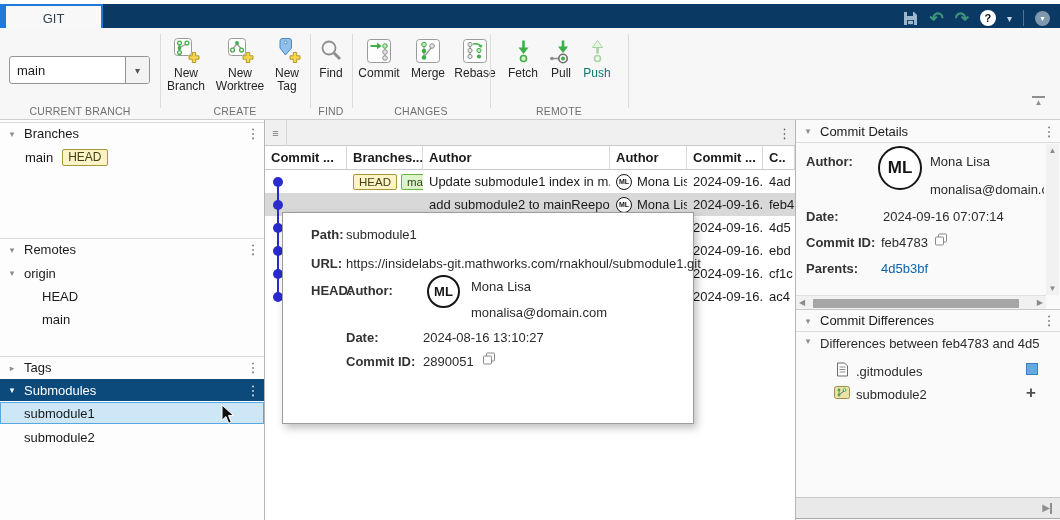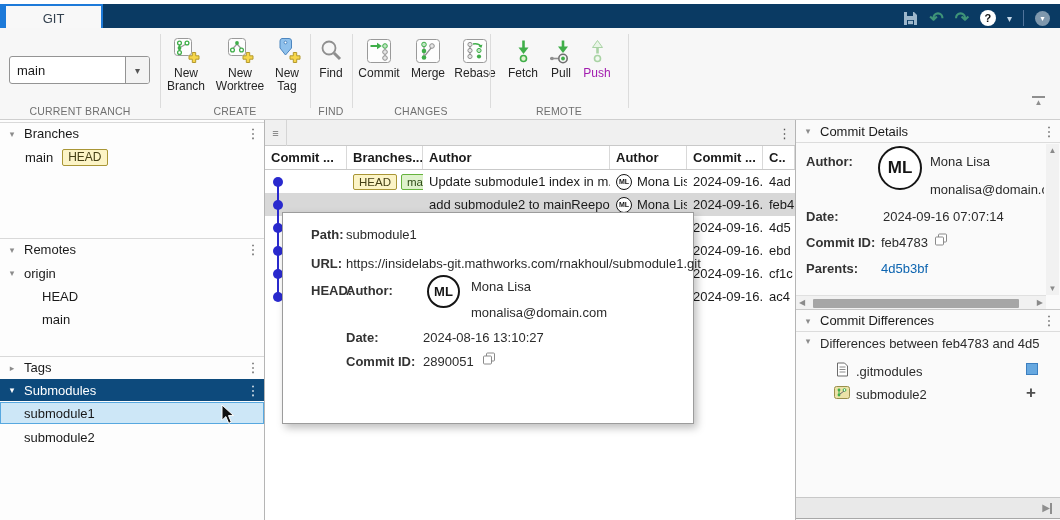--- a/index.html
+++ b/index.html
@@ -25,21 +25,21 @@
   .vdiv { position:absolute; top:6px; height:74px; width:1px; background:#dcdcdc; }
   .sec-label { position:absolute; top:77px; font-size:10.5px; color:#707070; text-align:center; letter-spacing:.2px; }
   .branch-dd { position:absolute; left:9px; top:28px; width:141px; height:28px; background:#fff;
                border:1px solid #949494; border-radius:3px; display:flex; }
   .dd-text { flex:1; padding-left:7px; display:flex; align-items:center; font-size:13px; color:#1a1a1a; }
   .dd-btn { width:24px; border-left:1px solid #949494; background:#f3f3f3; border-radius:0 2px 2px 0;
             display:flex; align-items:center; justify-content:center; color:#555; font-size:10px; }
   .rib-btn { position:absolute; top:6px; display:flex; flex-direction:column; align-items:center; cursor:default; }
   .rib-ic { height:30px; display:flex; align-items:flex-end; justify-content:center; }
   .rib-lb { margin-top:3px; font-size:12px; line-height:13px; text-align:center; color:#252525; }
-  .rib-btn.disabled .rib-lb { color:#a21caf; }
+  .rib-btn.disabled .rib-lb { color:#0f766e; }
   .rib-collapse { position:absolute; left:1031px; top:68px; width:15px; display:flex; flex-direction:column; align-items:center; }
   .rib-collapse .bar { width:13px; height:2px; background:#8f8f8f; margin-bottom:1px; }
   .rib-collapse .tri { color:#8f8f8f; font-size:8px; line-height:7px; }
 
   
   .hline-top { position:absolute; left:0; top:119px; width:1060px; height:1px; background:#cfcfcf; }
   .vborder { position:absolute; top:120px; height:400px; width:1px; background:#b5b5b5; z-index:30; }
 
   
   .sidebar { position:absolute; left:0; top:120px; width:264px; height:400px; background:#fdfdfd; }

